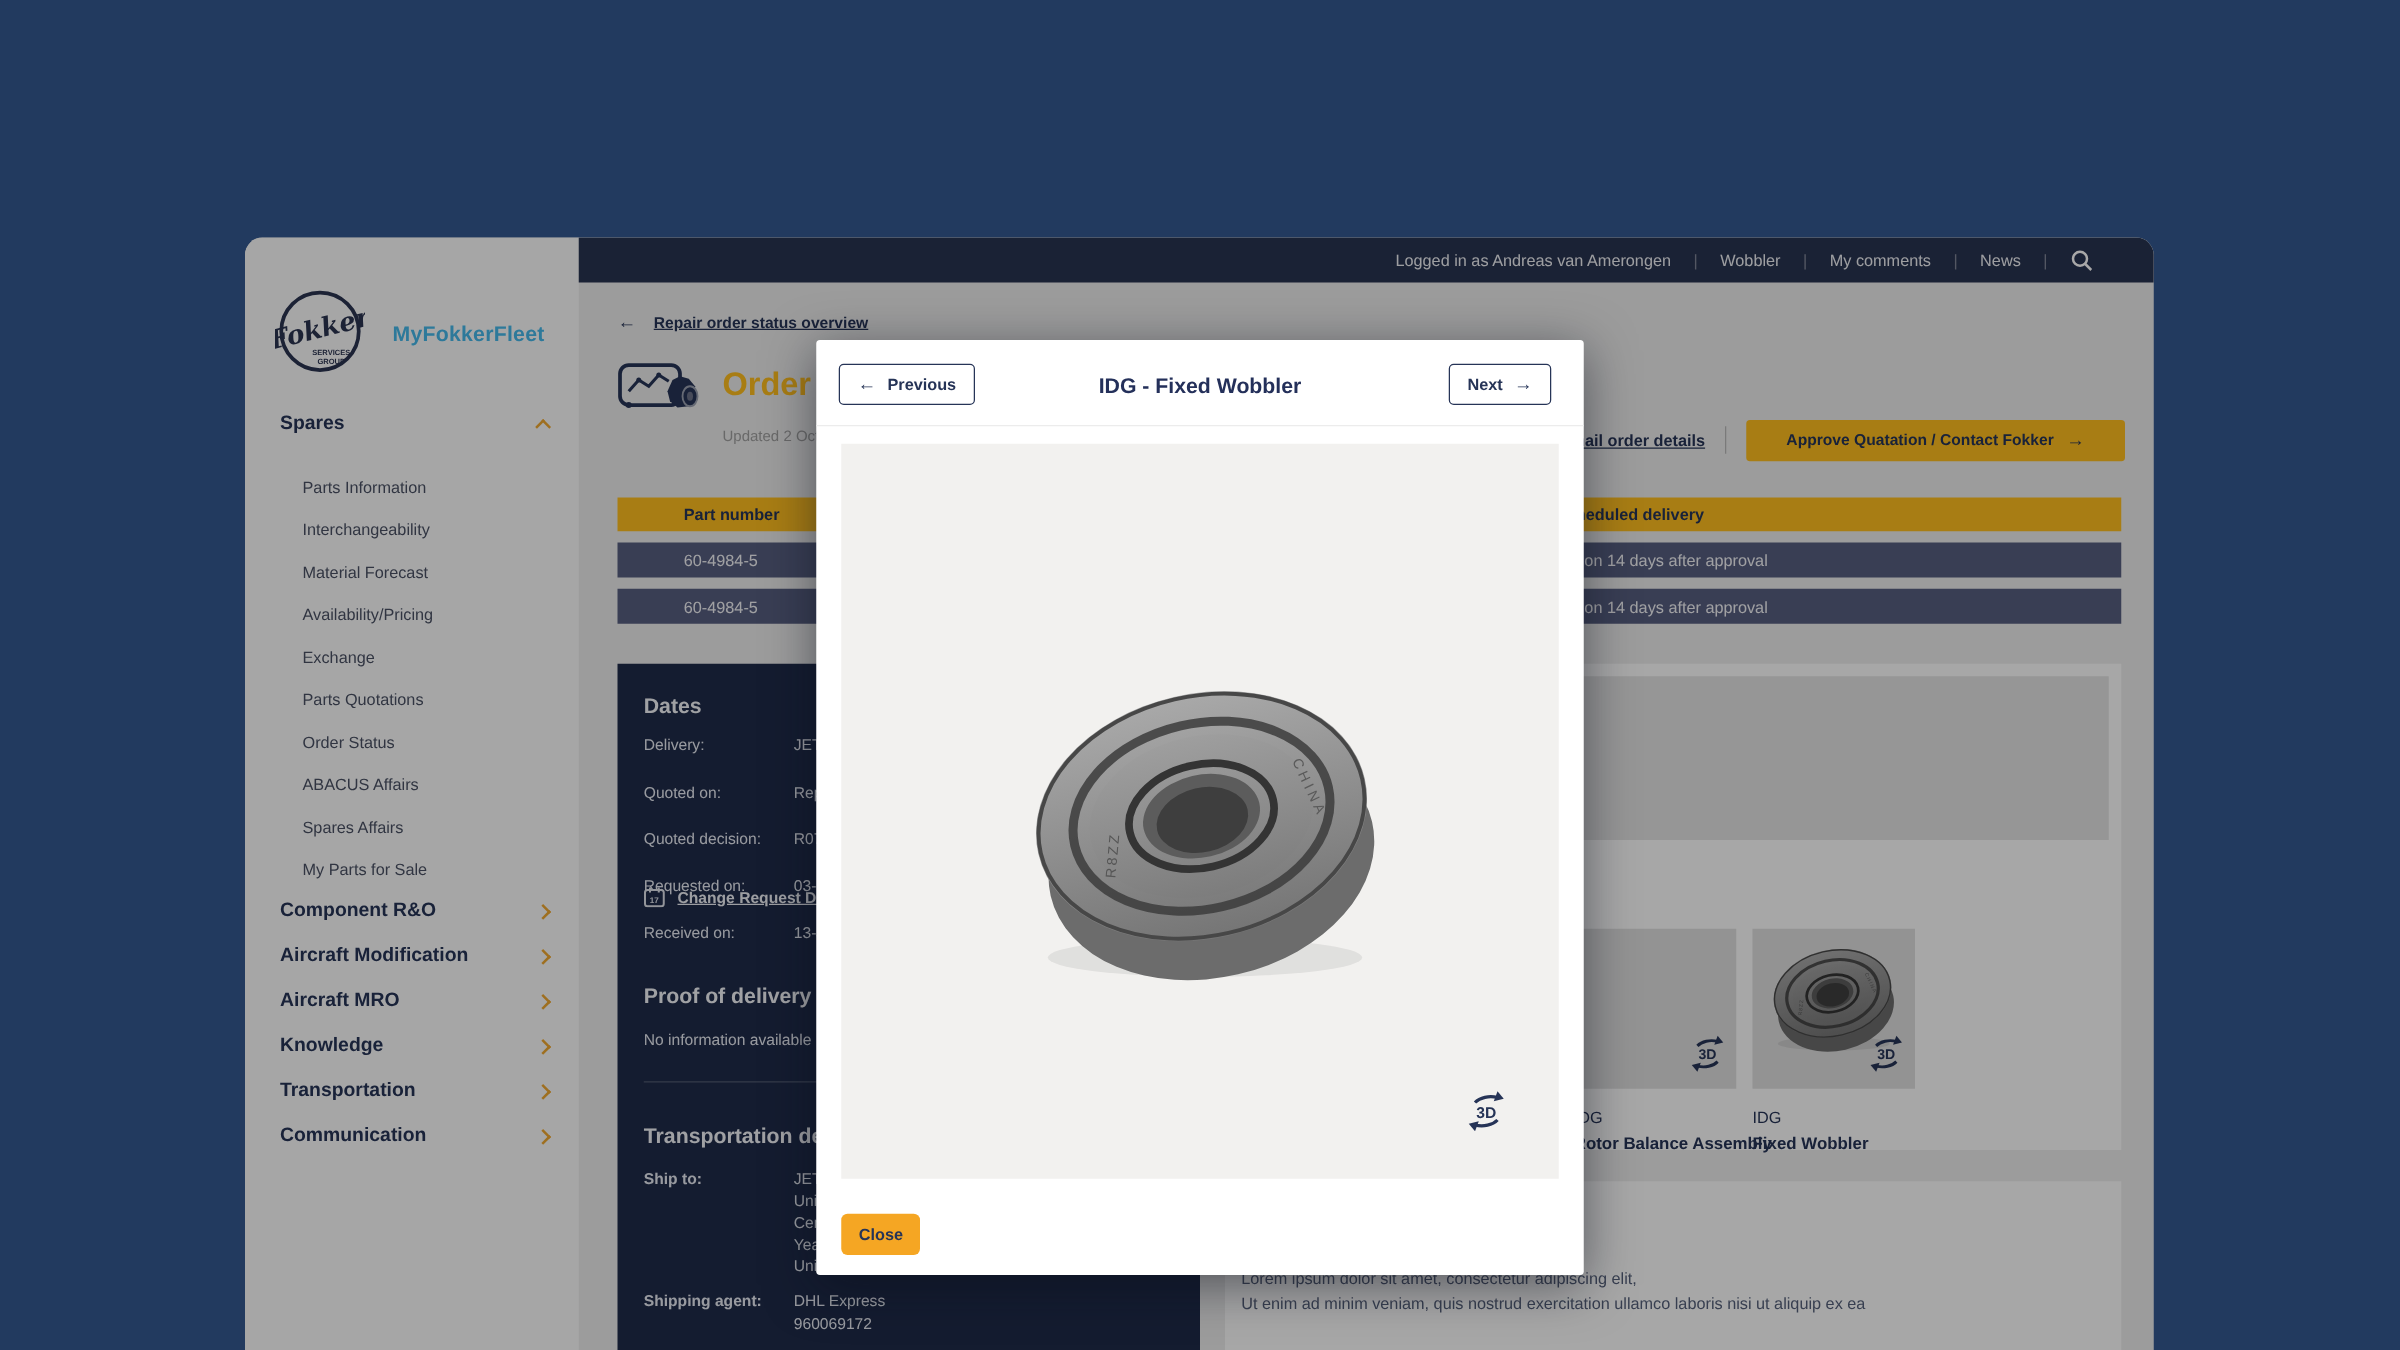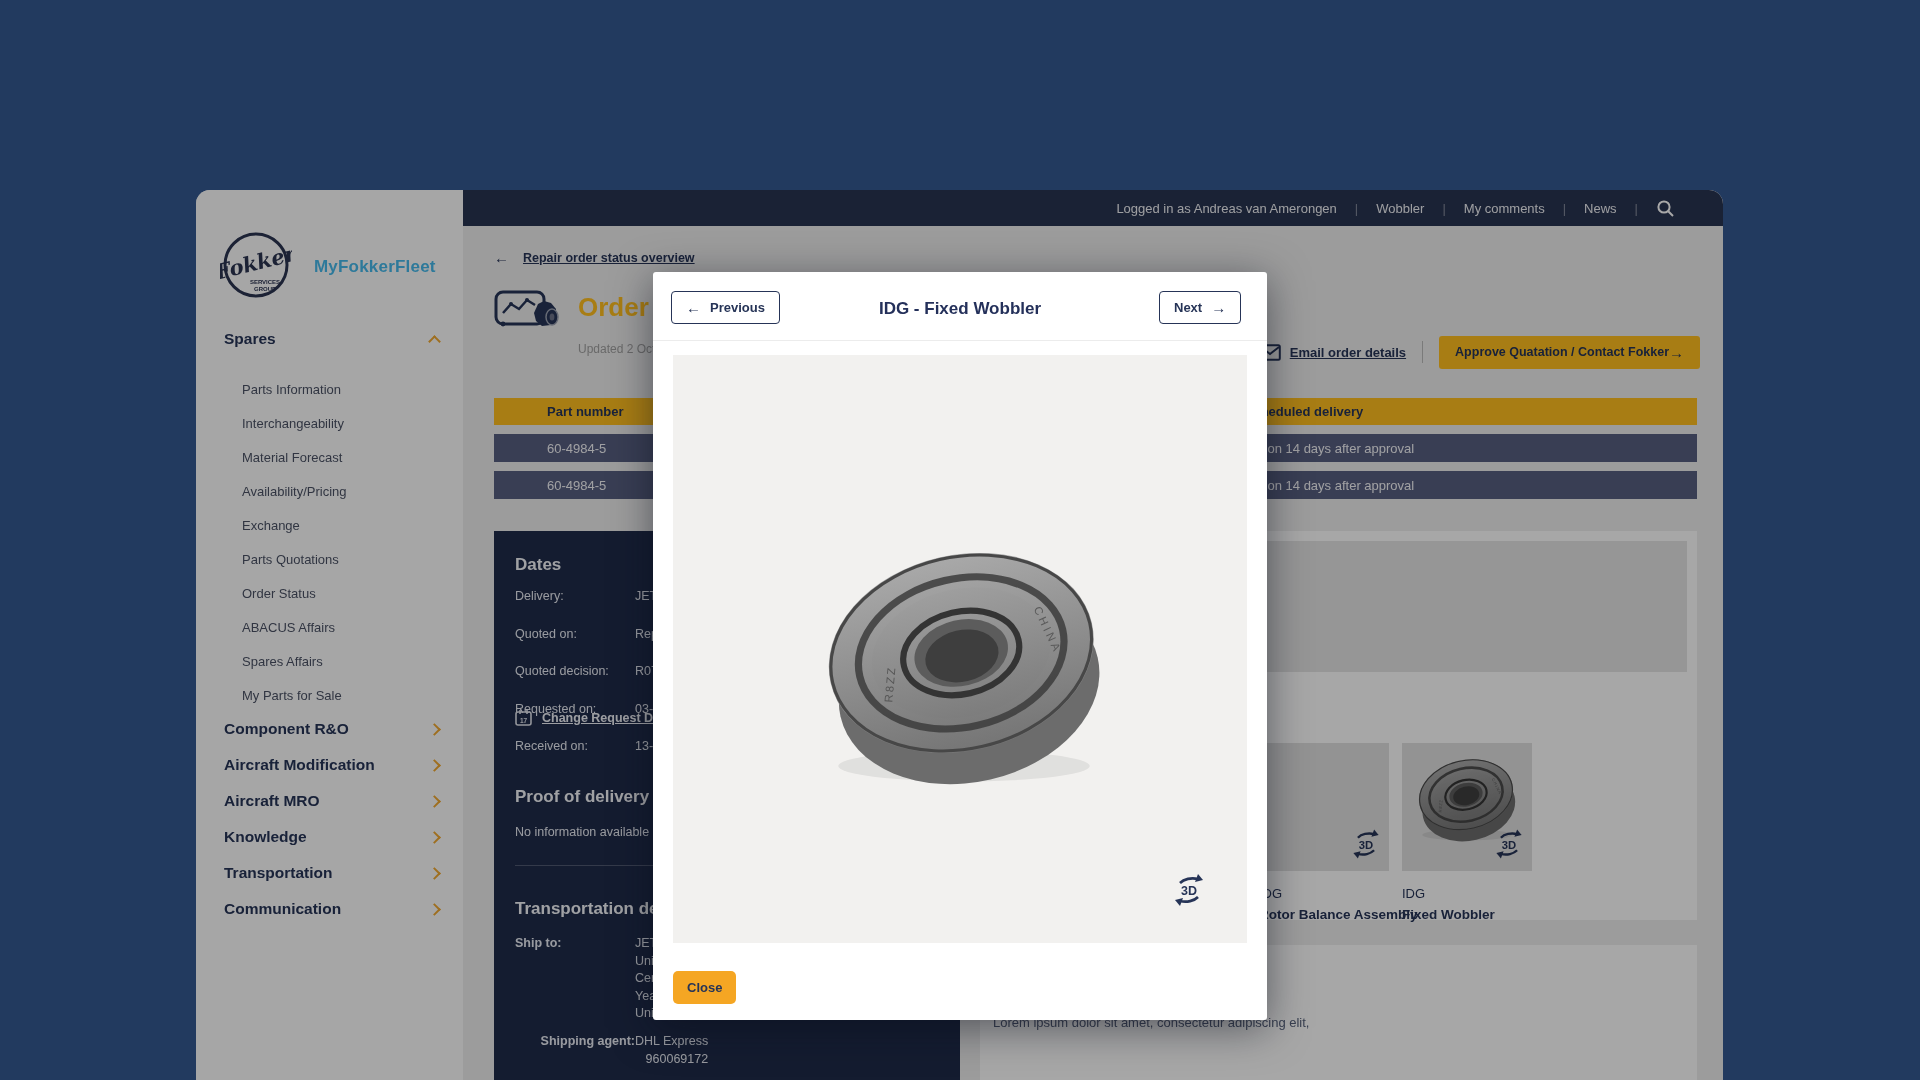--- a/index.html
+++ b/index.html
@@ -46,21 +46,21 @@
   .main{position:absolute;left:267px;top:36px;width:1260px;height:854px;}
   .crumb{position:absolute;left:31px;top:24px;display:flex;align-items:center;gap:14px;color:var(--brand_navy);}
   .crumb .bc{font-size:12.5px;font-weight:bold;text-decoration:underline;cursor:pointer;}
   .pg-title{position:absolute;left:115px;top:66px;font-size:26px;font-weight:bold;color:var(--header_orange);white-space:nowrap;}
   .pg-upd{position:absolute;left:115px;top:116px;font-size:12px;color:#9f9f9f;white-space:nowrap;}
   .act-row{position:absolute;right:23px;top:108px;height:36px;display:flex;align-items:center;gap:16px;}
   .email-link{display:flex;align-items:center;gap:9px;font-size:13px;font-weight:bold;color:var(--brand_navy);
     text-decoration:underline;cursor:pointer;}
   .vline{width:1px;height:22px;background:#b9b9b9;}
   .btn-approve{background:var(--header_orange);color:var(--brand_navy);font-weight:bold;font-size:12.5px;
-    border:none;border-radius:3px;padding:9px 16px;cursor:pointer;display:flex;align-items:center;gap:0;white-space:nowrap;}
+    border:none;border-radius:3px;padding:9px 32px;cursor:pointer;display:flex;align-items:center;gap:10px;white-space:nowrap;}
 
   .otable{position:absolute;left:31px;top:172px;width:1203px;}
   .thead{height:27px;background:var(--header_orange);display:flex;align-items:center;font-size:13px;font-weight:bold;color:var(--brand_navy);}
   .trow{height:28px;background:var(--row_slate);display:flex;align-items:center;font-size:13px;color:#f2f3f6;margin-top:9px;cursor:pointer;}
   .c-part{padding-left:53px;width:420px;}
   .c-del{width:780px;text-align:center;}
 
   .dates-card{position:absolute;left:31px;top:305px;width:466px;height:549px;background:var(--card_navy);color:#e7eaf2;}
   .dc-title{font-size:17px;font-weight:bold;color:#f2f4f8;}
   .dc-row{display:flex;font-size:12.5px;line-height:17.5px;}
@@ -305,21 +305,21 @@
         <div class="abs dc-row" style="left:21px;top:404px;">
           <span class="lab" style="font-weight:bold;">Ship to:</span>
           <span>
             <div>JET</div>
             <div>Unit</div>
             <div>Cem</div>
             <div>Yea</div>
             <div>Unit</div>
           </span>
         </div>
-        <div class="abs dc-row" style="left:21px;top:502px;text-align:right;">
+        <div class="abs dc-row" style="left:21px;top:502px;">
           <span class="lab" style="font-weight:bold;">Shipping agent:</span>
           <span>
             <div>DHL Express</div>
             <div>960069172</div>
           </span>
         </div>
       </div>
 
       <div class="card" style="left:517px;top:305px;width:717px;height:389px;">
         <div class="media-ph"></div>
@@ -346,20 +346,21 @@
         </div>
         <div class="tlabel" style="left:422px;top:355px;">
           <div>IDG</div>
           <div class="l2">Fixed Wobbler</div>
         </div>
       </div>
 
       <div class="card" style="left:517px;top:719px;width:717px;height:135px;">
         <div class="lorem">
           <div>Lorem ipsum dolor sit amet, consectetur adipiscing elit,</div>
+          <div>Ut enim ad minim veniam, quis nostrud exercitation ullamco laboris nisi ut aliquip ex ea</div>
         </div>
       </div>
 
     </div>
   </div>
 
   <div class="modal">
     <button class="m-btn" style="left:18px;">
       <span class="arrow">←</span>
       <span>Previous</span>

